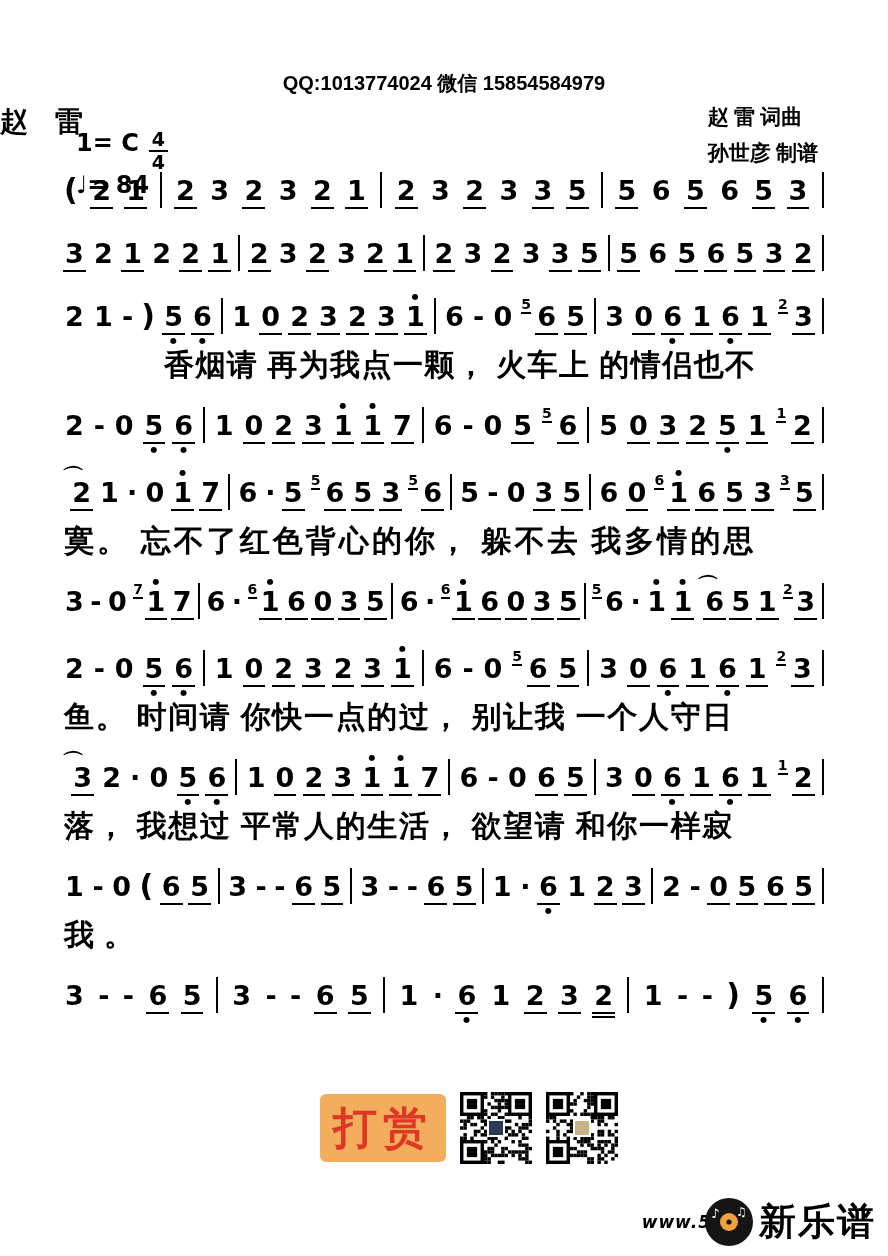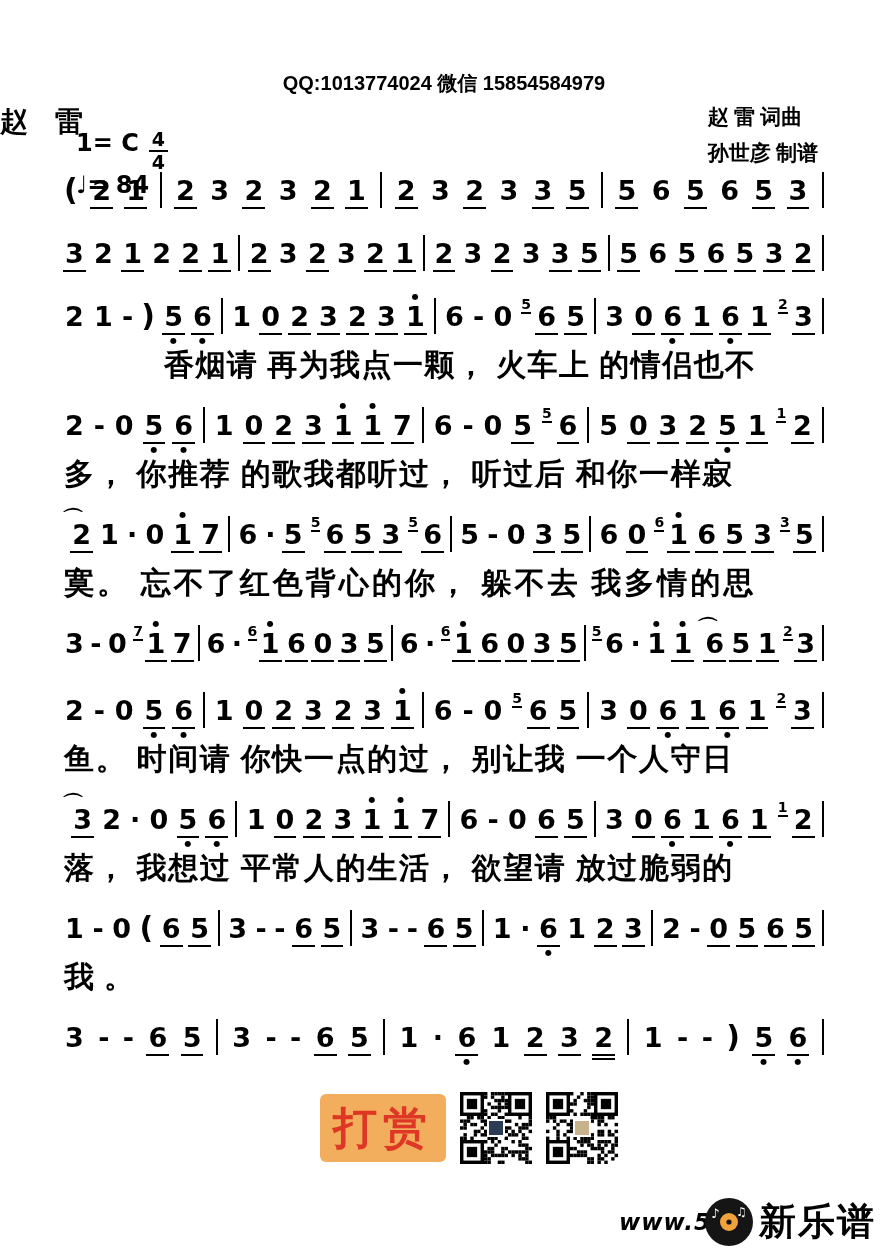--- a/index.html
+++ b/index.html
@@ -47,21 +47,21 @@
   
   .footer{position:absolute;left:0;right:0;top:1092px;height:164px;}
   .donate-row{position:absolute;left:320px;top:0;display:flex;align-items:center;gap:14px;}
   .donate-btn{width:126px;height:68px;background:#F2AE5C;border:none;border-radius:6px;
               display:flex;align-items:center;justify-content:center;cursor:pointer;}
   .donate-btn span{color:#DE3726;font-size:44px;font-weight:900;letter-spacing:6px;
                    font-family:"Liberation Serif","DejaVu Serif",serif;}
   .qr{width:72px;height:72px;background:#fff;display:block;}
   .logo{position:absolute;right:12px;top:104px;display:flex;align-items:center;}
   .logo .www{font-family:"DejaVu Sans","Liberation Sans",sans-serif;font-weight:800;
-             font-style:italic;font-size:23px;letter-spacing:1px;margin-right:-8px;}
+             font-style:italic;font-size:17px;letter-spacing:1px;margin-right:-8px;}
   .logo .brand{font-size:37px;font-weight:900;letter-spacing:2px;margin-left:4px;}
 </style>
 </head>
 <body>
 
 <div class="page">
 
   <div class="header">
     <div class="credits">
       <div>赵  雷 词曲</div>
@@ -209,21 +209,20 @@
           <span class="note"><span class="d">5</span></span>
           <span class="note"><span class="d">0</span><span class="ul u1"></span></span>
           <span class="note"><span class="d">3</span><span class="ul u1"></span></span>
           <span class="note"><span class="d">2</span><span class="ul u1"></span></span>
           <span class="note"><span class="d">5</span><span class="lod" style="font-size: 8px;">●</span><span class="ul u1"></span></span>
           <span class="note"><span class="d">1</span><span class="ul u1"></span></span>
           <span class="grace">1</span>
           <span class="note"><span class="d">2</span><span class="ul u1"></span></span>
           <span class="bar"></span>
         </div>
-        <div class="lyrics" style="padding-left: 0px; letter-spacing: 1.66667px;">多， 你推荐 的歌我都听过， 听过后 和你一样寂</div>
       </div>
       <div class="system with-lyrics">
         <div class="notes-row">
           <span class="arc">
             <i>⌒</i>
           </span>
           <span class="note"><span class="d">2</span><span class="ul u1"></span></span>
           <span class="note"><span class="d">1</span></span>
           <span class="adot">·</span>
           <span class="note"><span class="d">0</span></span>
@@ -366,21 +365,21 @@
           <span class="note"><span class="d">3</span></span>
           <span class="note"><span class="d">0</span><span class="ul u1"></span></span>
           <span class="note"><span class="d">6</span><span class="lod" style="font-size: 8px;">●</span><span class="ul u1"></span></span>
           <span class="note"><span class="d">1</span><span class="ul u1"></span></span>
           <span class="note"><span class="d">6</span><span class="lod" style="font-size: 8px;">●</span><span class="ul u1"></span></span>
           <span class="note"><span class="d">1</span><span class="ul u1"></span></span>
           <span class="grace">1</span>
           <span class="note"><span class="d">2</span><span class="ul u1"></span></span>
           <span class="bar"></span>
         </div>
-        <div class="lyrics" style="padding-left: 0px; letter-spacing: 1.66667px;">落， 我想过 平常人的生活， 欲望请 放过脆弱的</div>
+        <div class="lyrics" style="padding-left: 0px; letter-spacing: 1.66667px;">落， 我想过 平常人的生活， 欲望请 和你一样寂</div>
       </div>
       <div class="system with-lyrics">
         <div class="notes-row">
           <span class="note"><span class="d">1</span></span>
           <span class="dash">-</span>
           <span class="note"><span class="d">0</span></span>
           <span class="paren">(</span>
           <span class="note"><span class="d">6</span><span class="ul u1"></span></span>
           <span class="note"><span class="d">5</span><span class="ul u1"></span></span>
           <span class="bar"></span>

